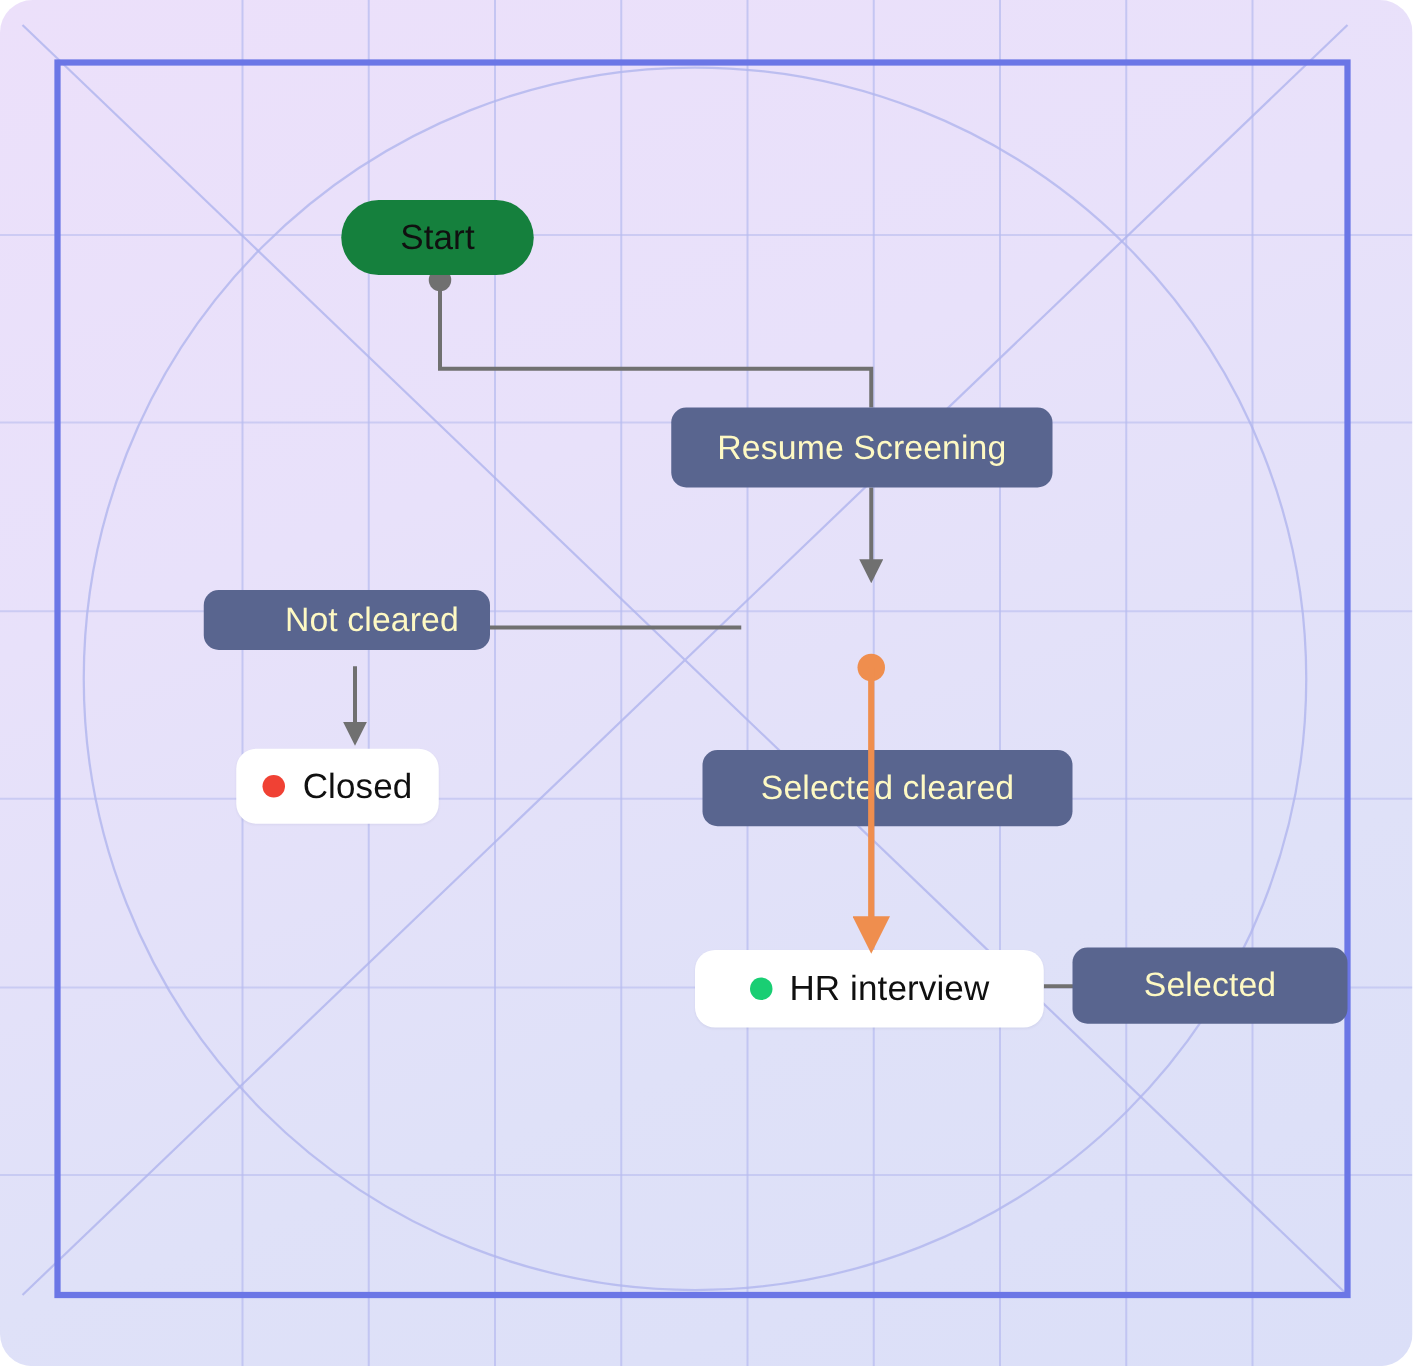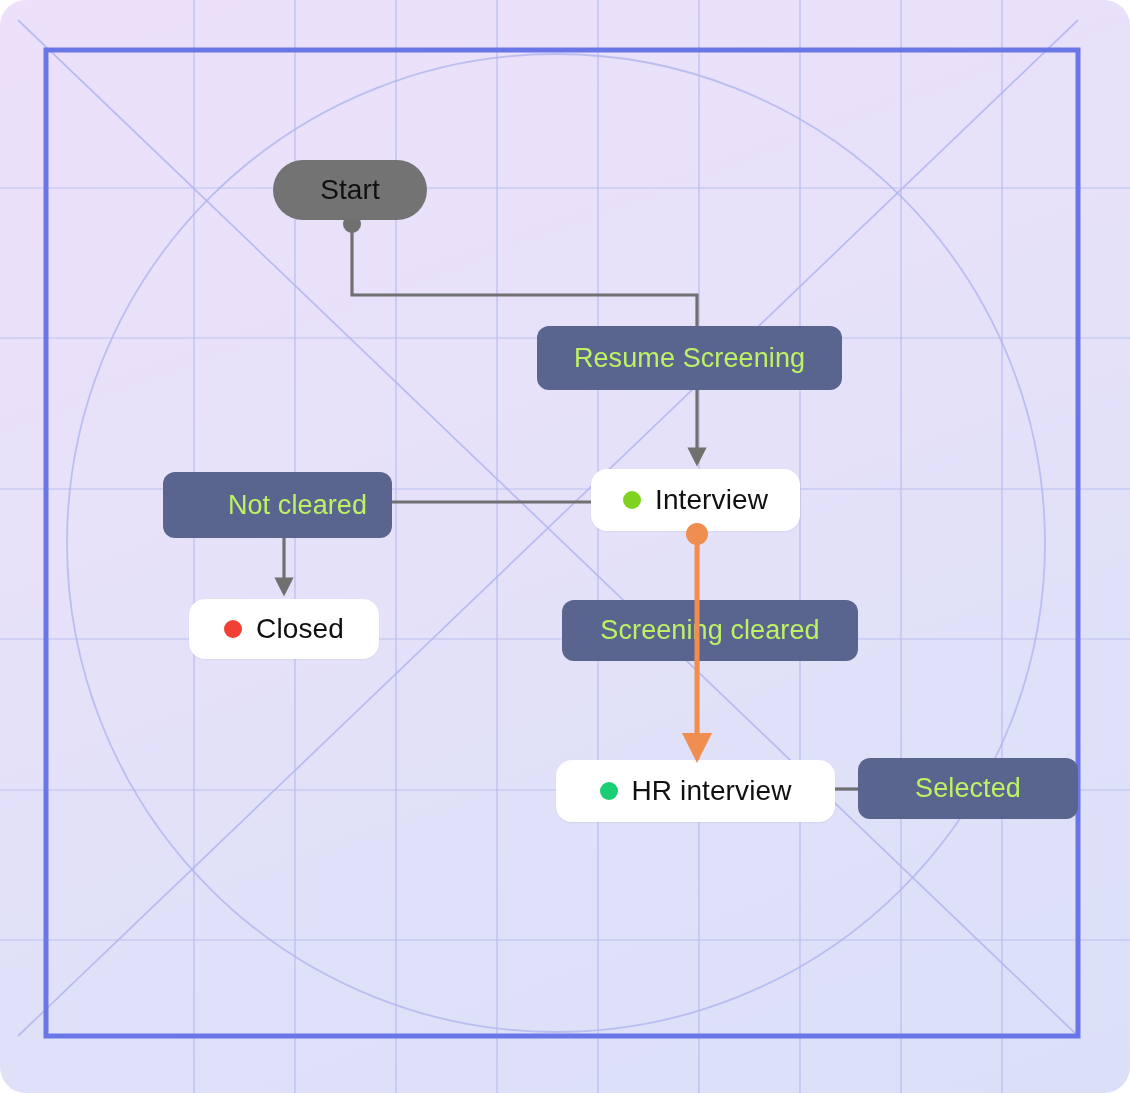--- a/index.html
+++ b/index.html
@@ -54,29 +54,29 @@
     white-space: nowrap;
   }
   .node-white {
     background: #ffffff;
     border-radius: 16px;
     color: #111111;
     justify-content: center;
     box-shadow: 0 1px 2px rgba(40,40,90,0.06);
   }
   .node-pill {
-    background: #737373;
+    background: #15803d;
     border-radius: 999px;
     color: #111111;
     justify-content: center;
   }
   .node-label {
     background: #59658f;
     border-radius: 12px;
-    color: #bef264;
+    color: #fef9c3;
     justify-content: center;
   }
   .node-text {
     font-size: 27px;
     line-height: 1;
     letter-spacing: 0.1px;
   }
   .node-white .node-text,
   .node-pill .node-text {
     font-size: 28px;
@@ -171,36 +171,32 @@
   </svg>
 
   <div class="node node-pill" style="left:273px; top:160px; width:154px; height:60px;">
     <span class="node-text">Start</span>
   </div>
 
   <div class="node node-label" style="left:537px; top:326px; width:305px; height:64px;">
     <span class="node-text">Resume Screening</span>
   </div>
 
-  <div class="node node-label" style="left:163px; top:472px; width:229px; height:66px;padding-left:40px;">
+  <div class="node node-label" style="left:163px; top:472px; width:229px; height:48px;padding-left:40px;">
     <span class="node-text">Not cleared</span>
   </div>
 
-  <div class="node node-white" style="left:591px; top:469px; width:209px; height:62px;">
-    <span class="status-dot" style="background:#7ed321;"></span>
-    <span class="node-text">Interview</span>
-  </div>
-
-  <div class="node node-white" style="left:189px; top:599px; width:190px; height:60px;">
+
+  <div class="node node-white" style="left:189px; top:599px; width:162px; height:60px;">
     <span class="status-dot" style="background:#f04134;"></span>
     <span class="node-text">Closed</span>
   </div>
 
   <div class="node node-label" style="left:562px; top:600px; width:296px; height:61px;">
-    <span class="node-text">Screening cleared</span>
+    <span class="node-text">Selected cleared</span>
   </div>
 
   <div class="node node-white" style="left:556px; top:760px; width:279px; height:62px;text-align:right;">
     <span class="status-dot" style="background:#19ce73;"></span>
     <span class="node-text">HR interview</span>
   </div>
 
   <div class="node node-label" style="left:858px; top:758px; width:220px; height:61px;">
     <span class="node-text">Selected</span>
   </div>

